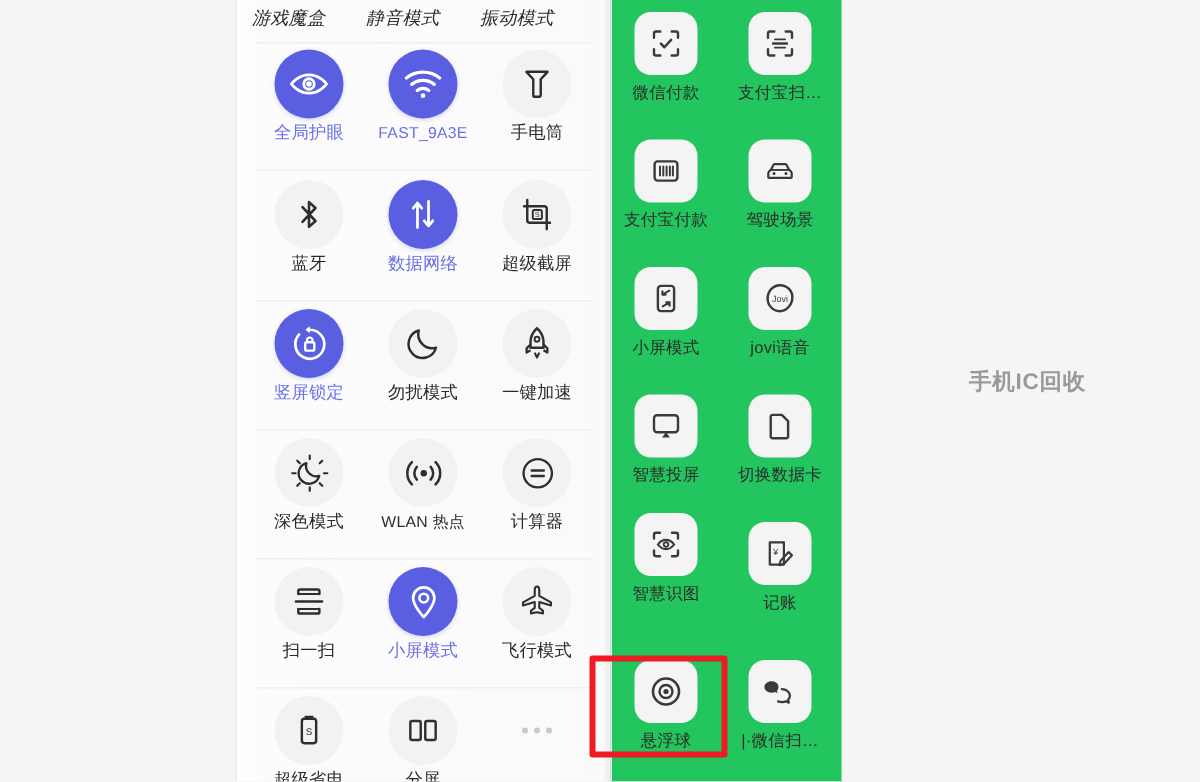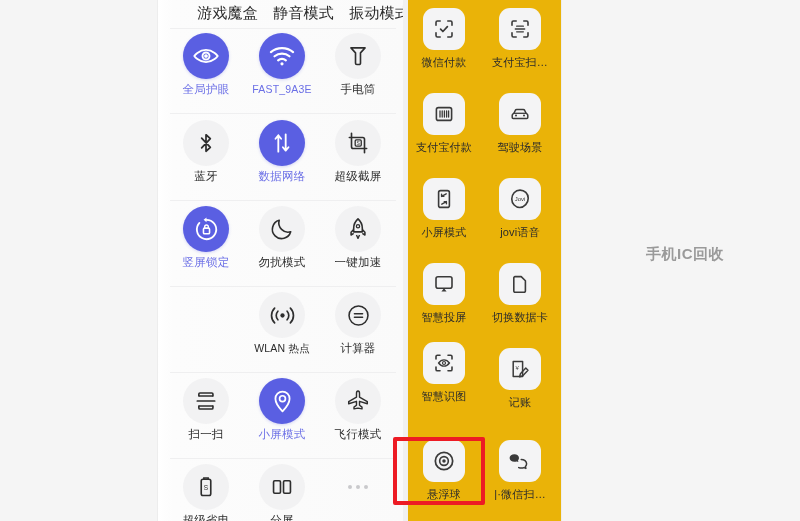--- a/index.html
+++ b/index.html
@@ -25,21 +25,21 @@
   }
   #left-panel {
     left: 157px;
     width: 250px;
     background: linear-gradient(to right,#ffffff 0%,#fcfcfc 6%,#fafafa 100%);
     border-left: 1px solid #ededed;
   }
   #right-panel {
     left: 407px;
     width: 155px;
-    background: #eab308;
+    background: #22c55e;
     border-left: 1px solid #f0f0f0;
     border-right: 1px solid #ededed;
   }
   #panel-gap {
     position: absolute;
     top: 0;
     left: 403px;
     width: 4px;
     height: 521px;
     background: #f1f1f1;
@@ -73,25 +73,26 @@
     letter-spacing: .2px;
   }
   .tile.on .label {
     color: #6b6fe6;
   }
   .tile.small-label .label { font-size: 10.5px; }
 
   
   .toplabel {
     position: absolute;
-    font-size: 15px;
+    font-size: 12px;
     color: #2b2b2b;
     white-space: nowrap;
-    text-align: right;
+    text-align: left;
     letter-spacing: .2px;
+    font-style: italic;
   }
 
   
   #right-panel .tile .icon-wrap {
     width: 42px;
     height: 42px;
     border-radius: 11px;
     background: #f4f4f5;
   }
   #right-panel .tile .label {
@@ -260,20 +261,29 @@
         <path d="M8 12.6 5.6 15v2.6L8 16.1M16 12.6 18.4 15v2.6L16 16.1" stroke="#2e2e2e" stroke-width="1.4" stroke-linejoin="round"></path>
         <circle cx="12" cy="9.4" r="1.5" stroke="#2e2e2e" stroke-width="1.2"></circle>
         <path d="M10.6 17.6c.5 1.2 1 2.2 1.4 3 .4-.8.9-1.8 1.4-3" stroke="#2e2e2e" stroke-width="1.3" stroke-linejoin="round"></path>
       </svg>
     </div>
     <div class="label">一键加速</div>
   </div>
 
   <div class="sep" style="top:286px;"></div>
 
+  <div class="tile" style="left:2px; top:292px; width:92px;">
+    <div class="icon-wrap">
+      <svg width="27" height="27" viewBox="0 0 24 24" fill="none">
+        <path d="M17.6 13.6A6.2 6.2 0 0 1 10 6a6.2 6.2 0 1 0 7.6 7.6z" stroke="#2e2e2e" stroke-width="1.4" stroke-linejoin="round"></path>
+        <path d="M12 1.6v2M12 20.4v2M1.6 12h2M20.4 12h2M4.6 4.6l1.5 1.5M17.9 17.9l1.5 1.5M19.4 4.6l-1.5 1.5M6.1 17.9l-1.5 1.5" stroke="#2e2e2e" stroke-width="1.3" stroke-linecap="round"></path>
+      </svg>
+    </div>
+    <div class="label">深色模式</div>
+  </div>
 
   <div class="tile small-label" style="left:78px; top:292px; width:92px;">
     <div class="icon-wrap">
       <svg width="27" height="27" viewBox="0 0 24 24" fill="none">
         <circle cx="12" cy="12" r="1.9" fill="#2e2e2e"></circle>
         <path d="M7.9 8.2a5.6 5.6 0 0 0 0 7.6M16.1 8.2a5.6 5.6 0 0 1 0 7.6" stroke="#2e2e2e" stroke-width="1.5" stroke-linecap="round"></path>
         <path d="M5 5.4a9.3 9.3 0 0 0 0 13.2M19 5.4a9.3 9.3 0 0 1 0 13.2" stroke="#2e2e2e" stroke-width="1.5" stroke-linecap="round"></path>
       </svg>
     </div>
     <div class="label">WLAN 热点</div>

